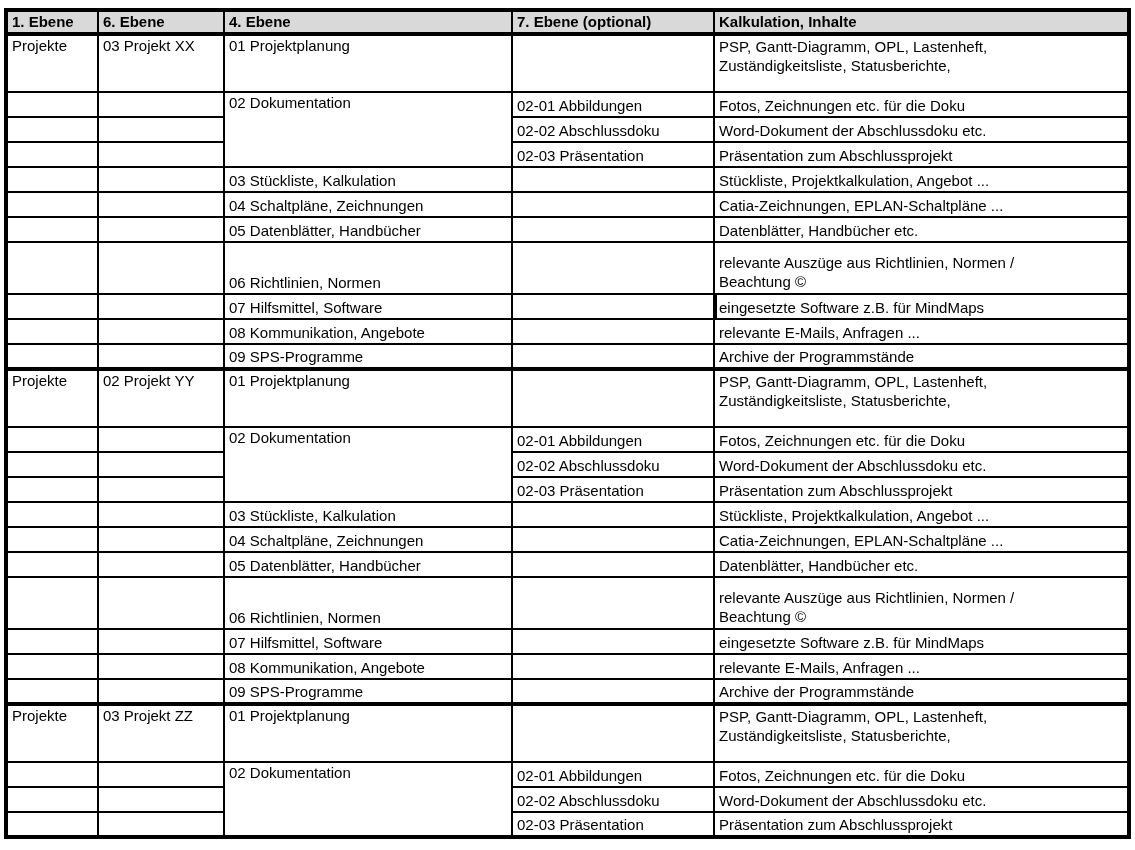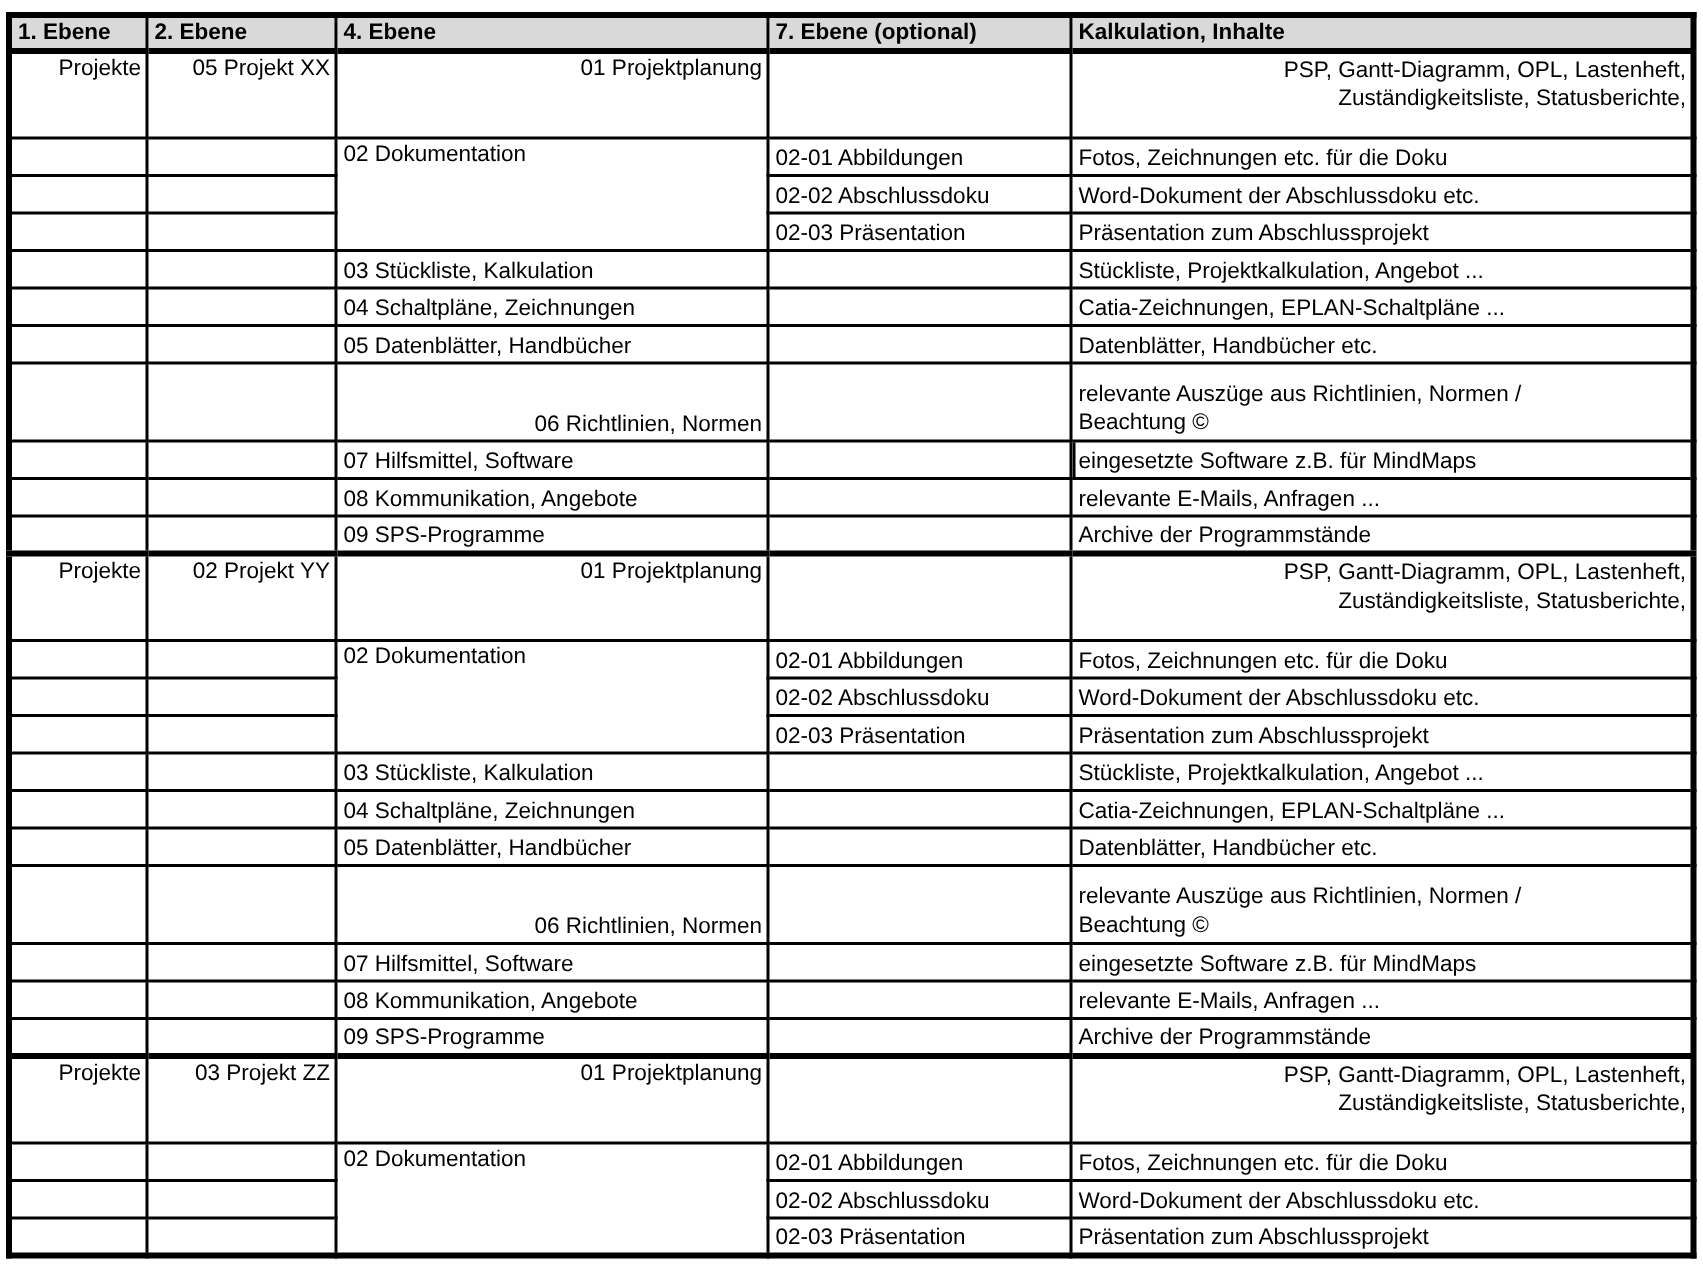--- a/index.html
+++ b/index.html
@@ -37,26 +37,26 @@
     overflow: hidden;
     white-space: nowrap;
   }
   thead th {
     background: var(--header-bg);
     font-weight: 700;
     height: 22px;
     vertical-align: middle;
     border-bottom-width: 4px;
   }
-  tr.section-start td { border-top-width: 4px; text-align: right; }
+  tr.section-start td { border-top-width: 4px; }
   tr.r-block { height: 58px; }
   tr.r-tall  { height: 52px; }
   tr.r-single, tr.r-group-first, tr.r-group-next { height: 25px; }
   td.vtop { vertical-align: top; }
-  td.vbottom { vertical-align: bottom; text-align: right; }
+  td.vbottom { vertical-align: bottom; }
   .wrap { white-space: pre-line; line-height: 19px; }
   td.has-caret { position: relative; }
   .caret {
     position: absolute;
     left: 0;
     top: -2px;
     bottom: -2px;
     width: 2px;
     background: var(--border-c);
   }
@@ -69,30 +69,30 @@
     <colgroup>
       <col style="width:92px">
       <col style="width:126px">
       <col style="width:288px">
       <col style="width:202px">
       <col style="width:415px">
     </colgroup>
     <thead>
       <tr>
         <th>1. Ebene</th>
-        <th>2. Ebene</th>
+        <th>6. Ebene</th>
         <th>4. Ebene</th>
         <th>7. Ebene (optional)</th>
         <th>Kalkulation, Inhalte</th>
       </tr>
     </thead>
     <tbody>
         <tr class="r-block section-start">
           <td class="vtop">Projekte</td>
-          <td class="vtop">05 Projekt XX</td>
+          <td class="vtop">03 Projekt XX</td>
           <td class="vtop">01 Projektplanung</td>
           <td class="vtop"></td>
           <td class="vtop wrap">PSP, Gantt-Diagramm, OPL, Lastenheft,
 Zuständigkeitsliste, Statusberichte,</td>
         </tr>
         <tr class="r-group-first">
           <td></td>
           <td></td>
           <td class="vtop" rowspan="3">02 Dokumentation</td>
           <td>02-01 Abbildungen</td>

